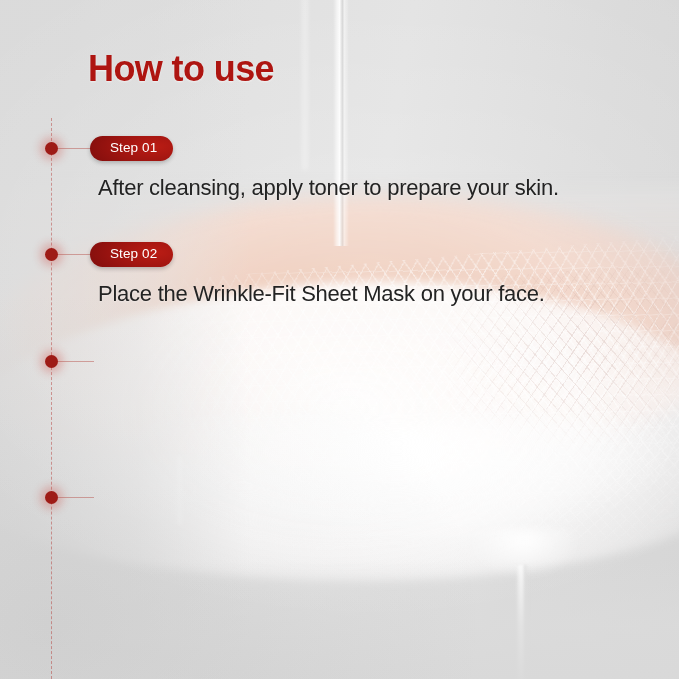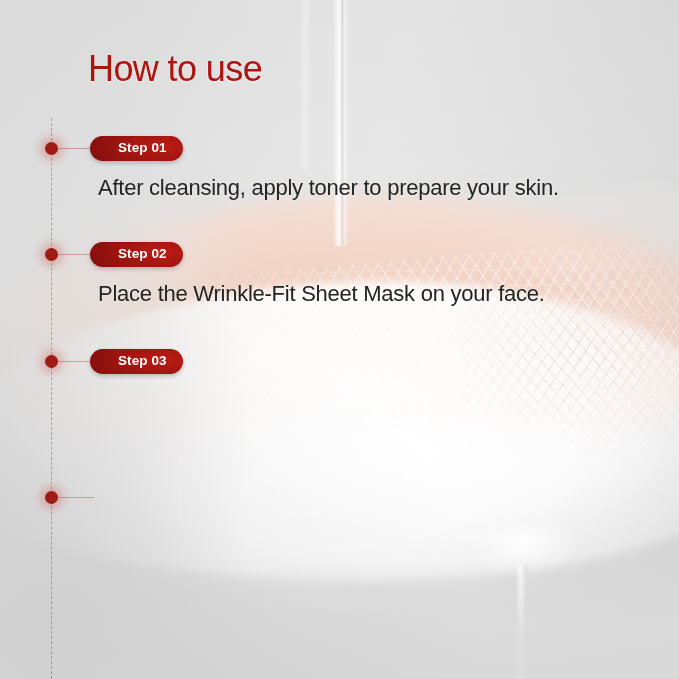--- a/index.html
+++ b/index.html
@@ -222,38 +222,38 @@
     background: rgba(180,70,64,0.45);
   }
 
   
   .heading {
     position: absolute;
     left: 88px;
     top: 48px;
     margin: 0;
     font-size: 36px;
-    font-weight: 400;
+    font-weight: 700;
     letter-spacing: -0.6px;
     color: #ae1511;
     text-shadow: 0 1px 2px rgba(255,255,255,0.55);
   }
   .step {
     position: absolute;
     left: 90px;
   }
   .badge {
     display: inline-block;
-    padding: 5px 16px 6px 28px;
+    padding: 5px 16px 6px 20px;
     border-radius: 999px;
     background:
       radial-gradient(120% 160% at 78% 42%, #bb1c14 0%, #9c1410 42%, #7d0d0c 78%, #6c0a0a 100%);
     color: #ffffff;
     font-size: 13.5px;
-    font-weight: 700;
+    font-weight: 400;
     letter-spacing: 0.1px;
     line-height: 1;
     box-shadow: 0 2px 4px rgba(0,0,0,0.22);
     white-space: nowrap;
   }
   .desc {
     margin: 12px 0 0 8px;
     font-size: 22px;
     line-height: 1.36;
     color: #232323;
@@ -302,17 +302,16 @@
     <span class="badge">Step 01</span>
     <p class="desc">After cleansing, apply toner to prepare your skin.</p>
   </div>
 
   <div class="step" style="top:242px">
     <span class="badge">Step 02</span>
     <p class="desc">Place the Wrinkle-Fit Sheet Mask on your face.</p>
   </div>
 
   <div class="step" style="top:349px">
-    <span class="badge">Step 03</span>
   </div>
 
 
 </div>
 
 </body></html>

